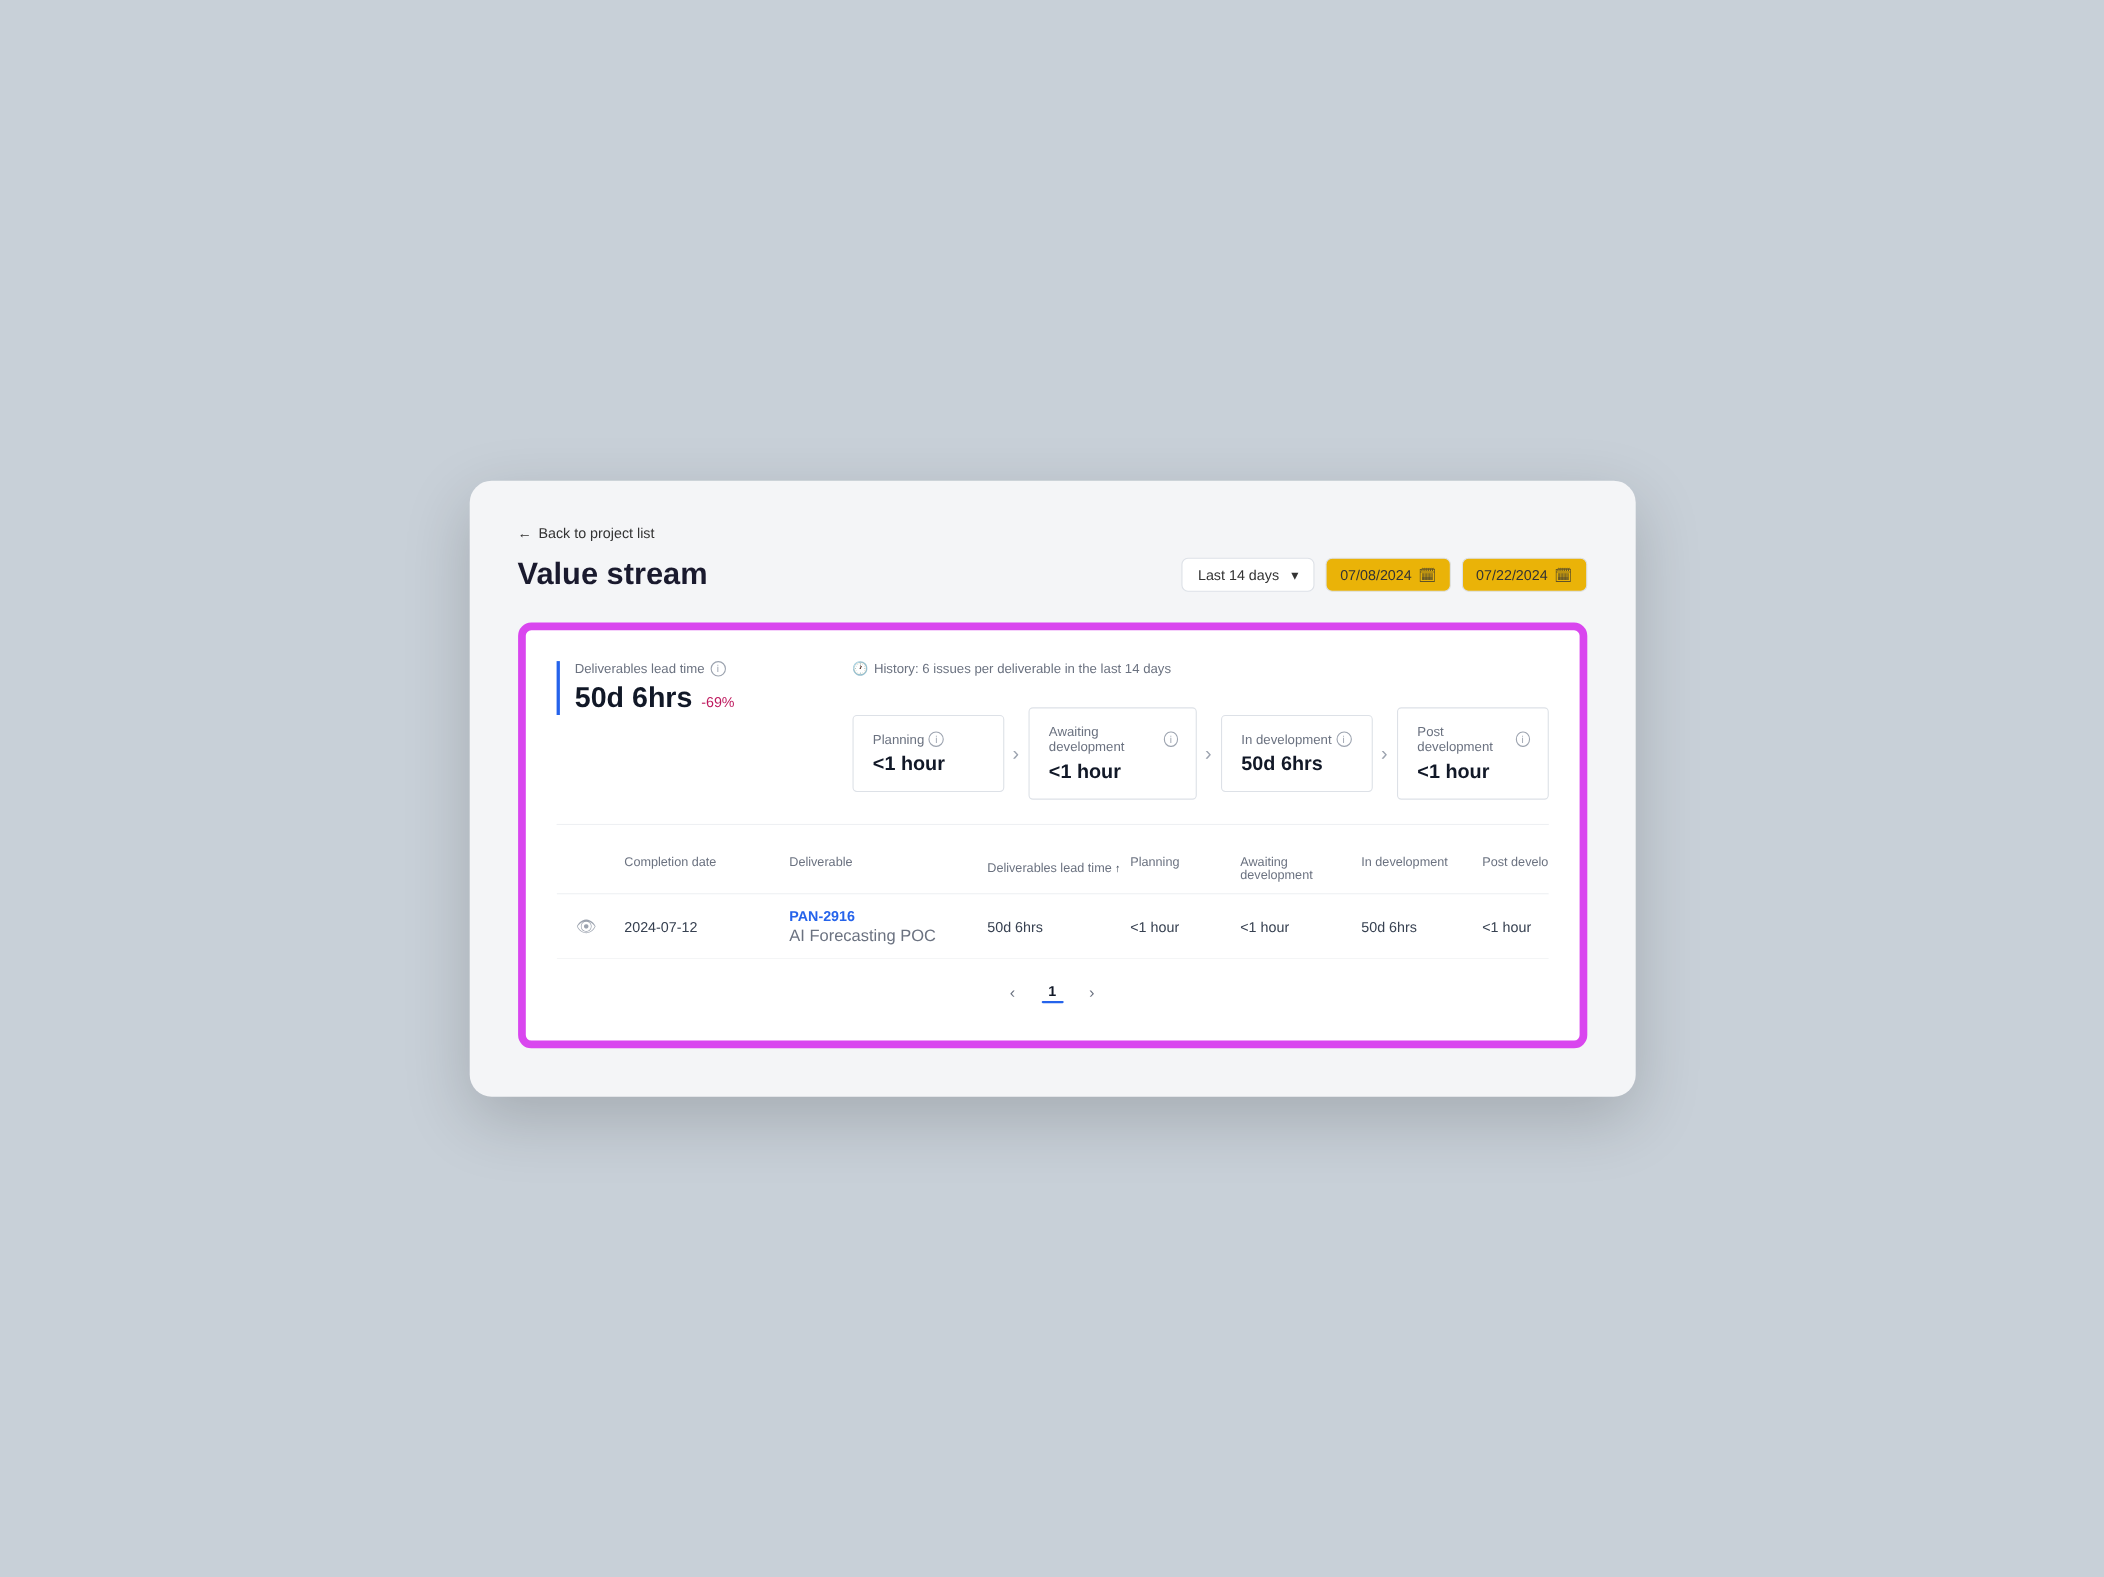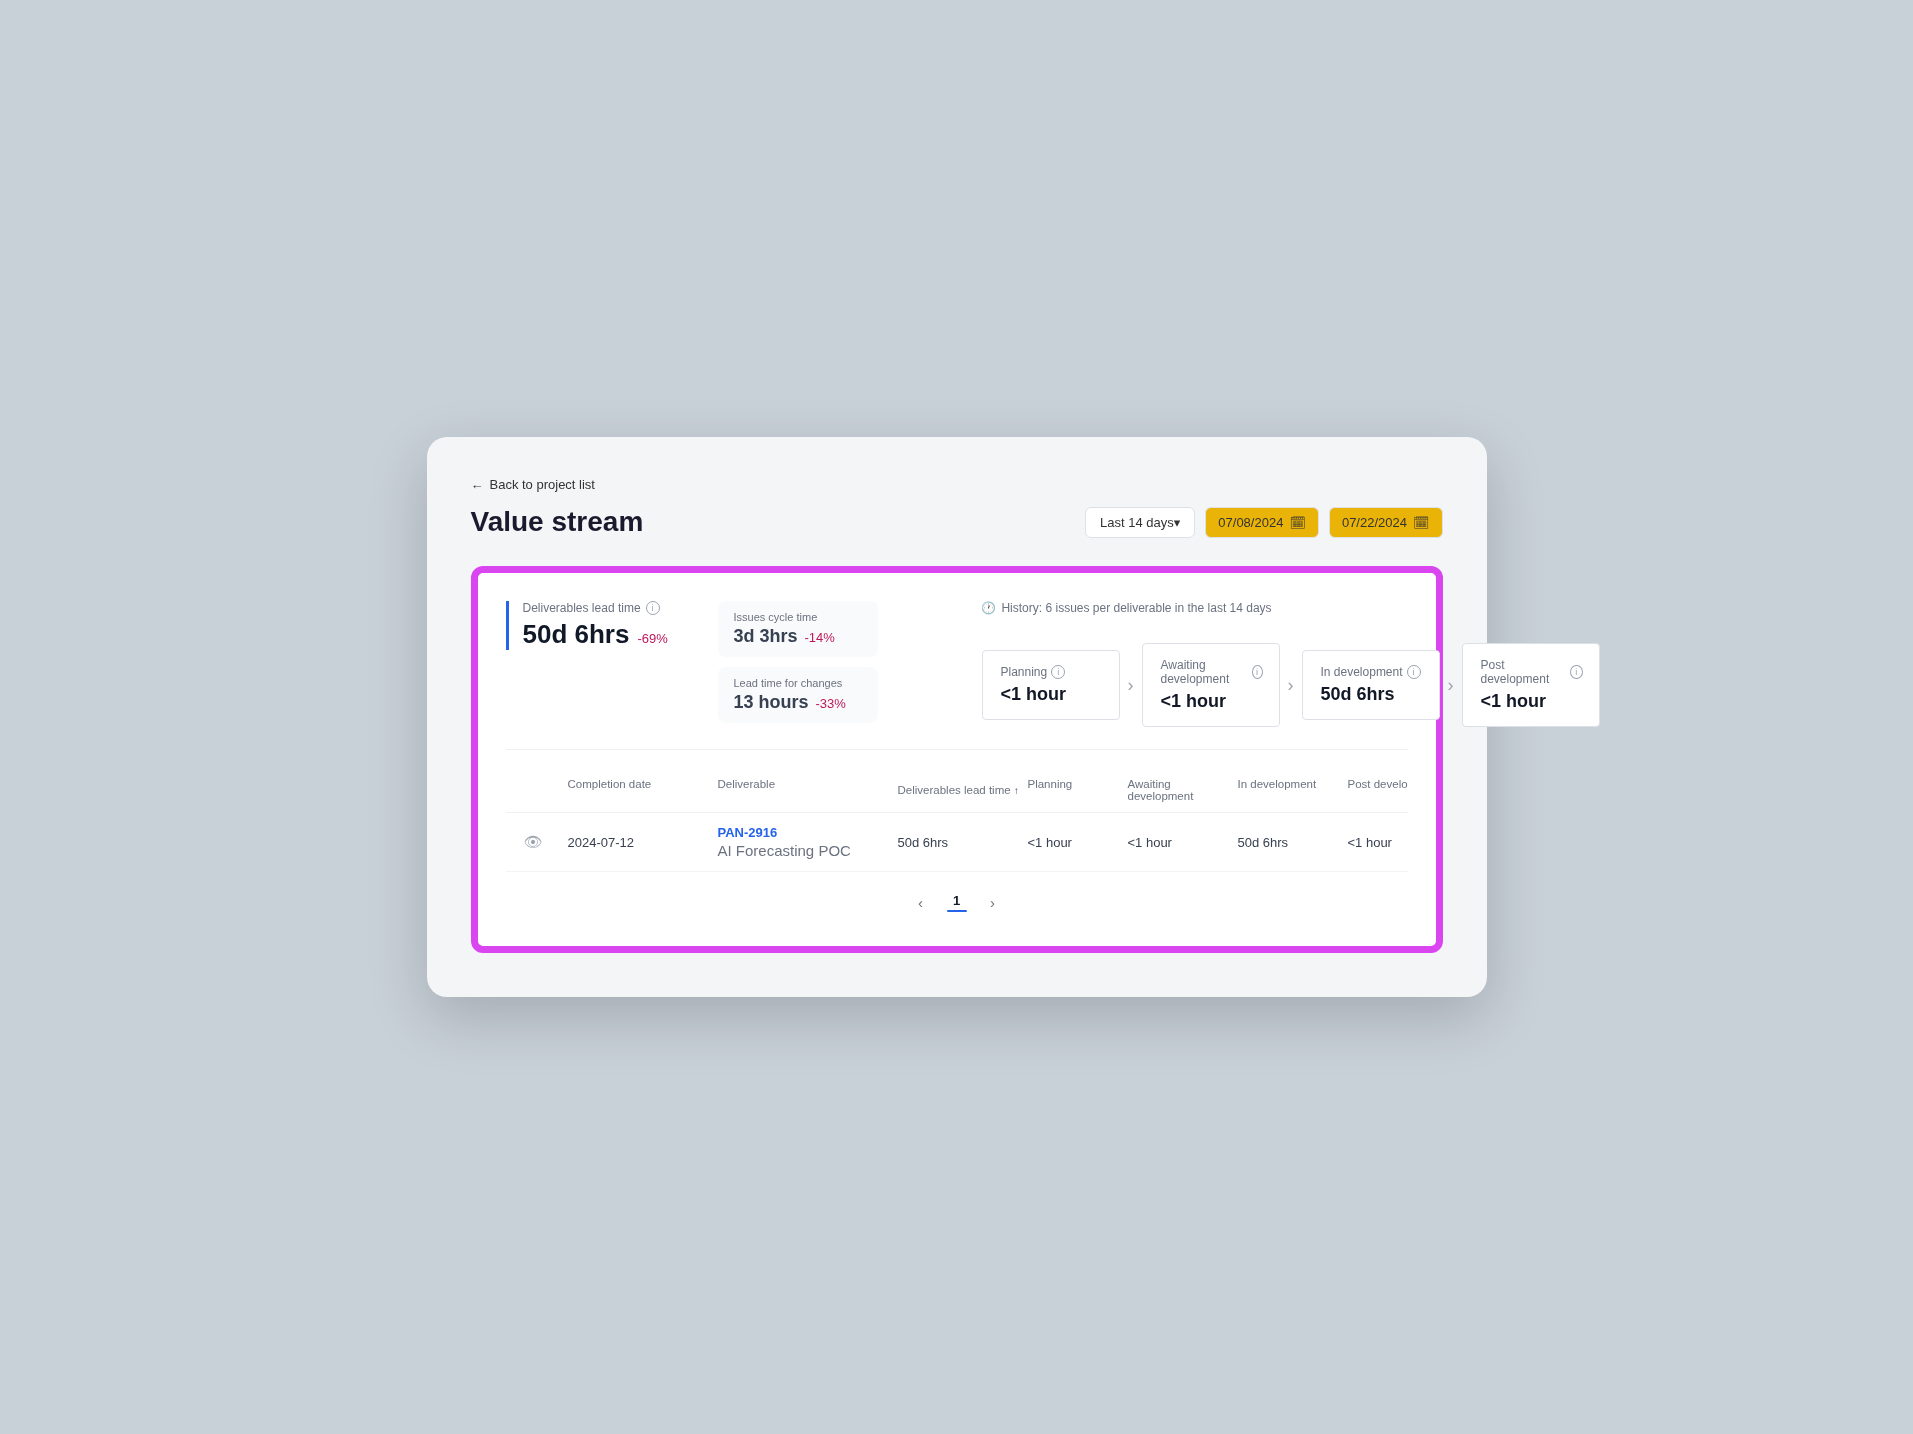--- a/index.html
+++ b/index.html
@@ -39,21 +39,21 @@
       color: #1a1a2e;
     }
     .header-controls {
       display: flex;
       align-items: center;
       gap: 10px;
     }
     .date-range-select {
       display: flex;
       align-items: center;
-      gap: 0;
+      gap: 11px;
       background: #fff;
       border: 1px solid #dde1e7;
       border-radius: 6px;
       padding: 7px 14px;
       font-size: 13px;
       color: #333;
       cursor: pointer;
     }
     .date-input {
       display: flex;
@@ -329,40 +329,20 @@
         <div class="section-label">
           <span>Deliverables lead time</span>
           <span class="info-icon">i</span>
         </div>
         <div class="lead-time-value">
           <span>50d 6hrs</span>
           <span class="delta-negative">-69%</span>
         </div>
       </div>
 
-      <div class="sub-metrics">
-        <div class="sub-metric-card">
-          <div class="sub-metric-label">
-            <span>Issues cycle time</span>
-          </div>
-          <div class="sub-metric-value">
-            <span>3d 3hrs</span>
-            <span class="delta-negative">-14%</span>
-          </div>
-        </div>
-        <div class="sub-metric-card">
-          <div class="sub-metric-label">
-            <span>Lead time for changes</span>
-          </div>
-          <div class="sub-metric-value">
-            <span>13 hours</span>
-            <span class="delta-negative">-33%</span>
-          </div>
-        </div>
-      </div>
 
       <div class="divider-v"></div>
 
       <div class="right-side">
         <div class="history-note">
           <span>🕐</span>
           <span>History: 6 issues per deliverable in the last 14 days</span>
         </div>
         <div class="pipeline-row">
 

